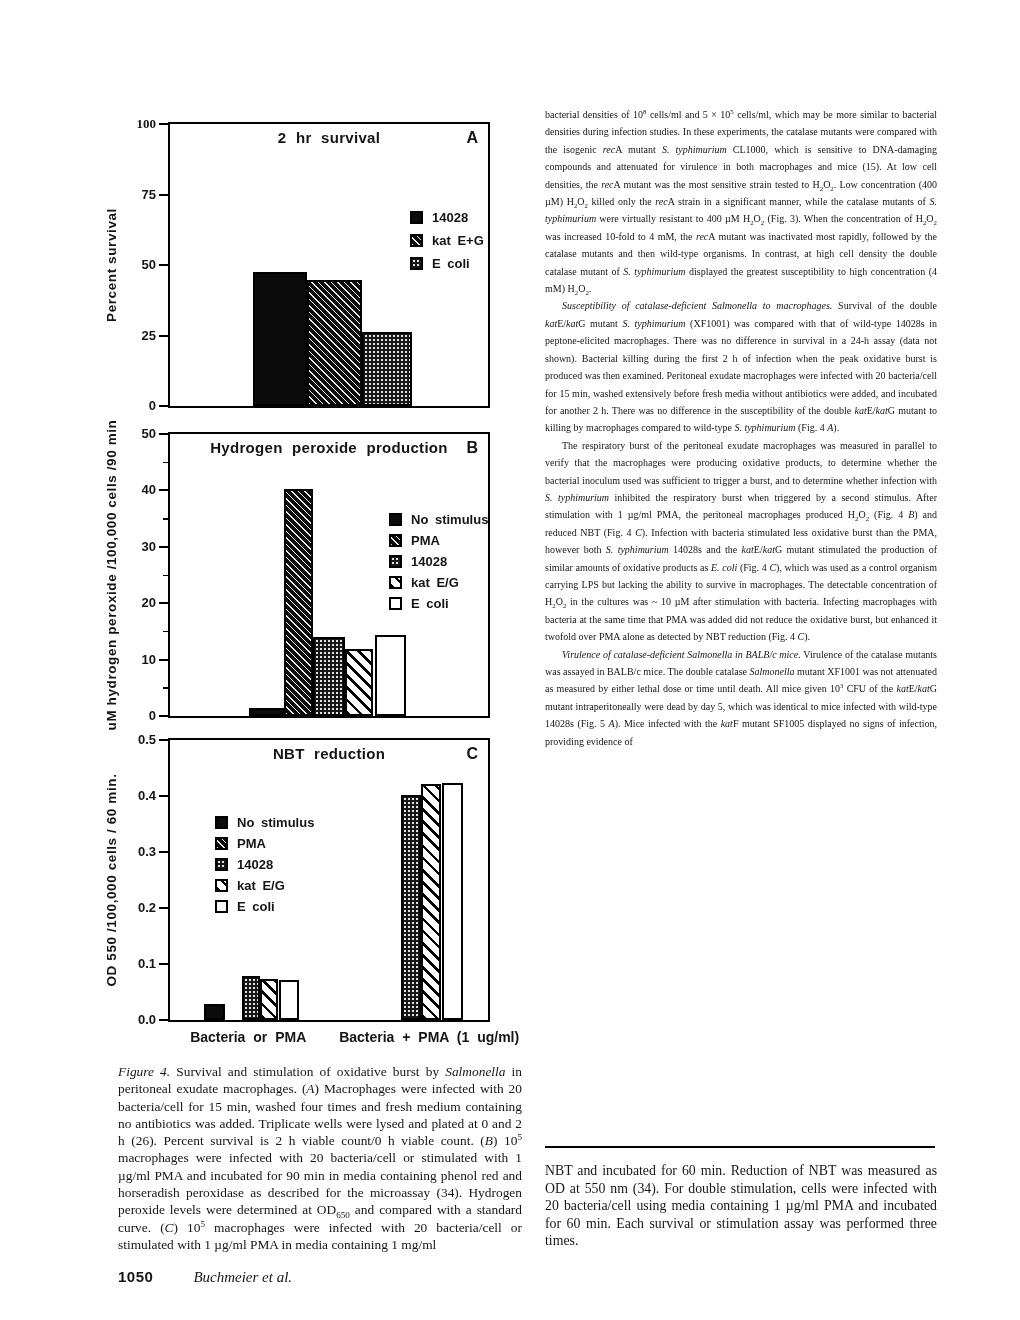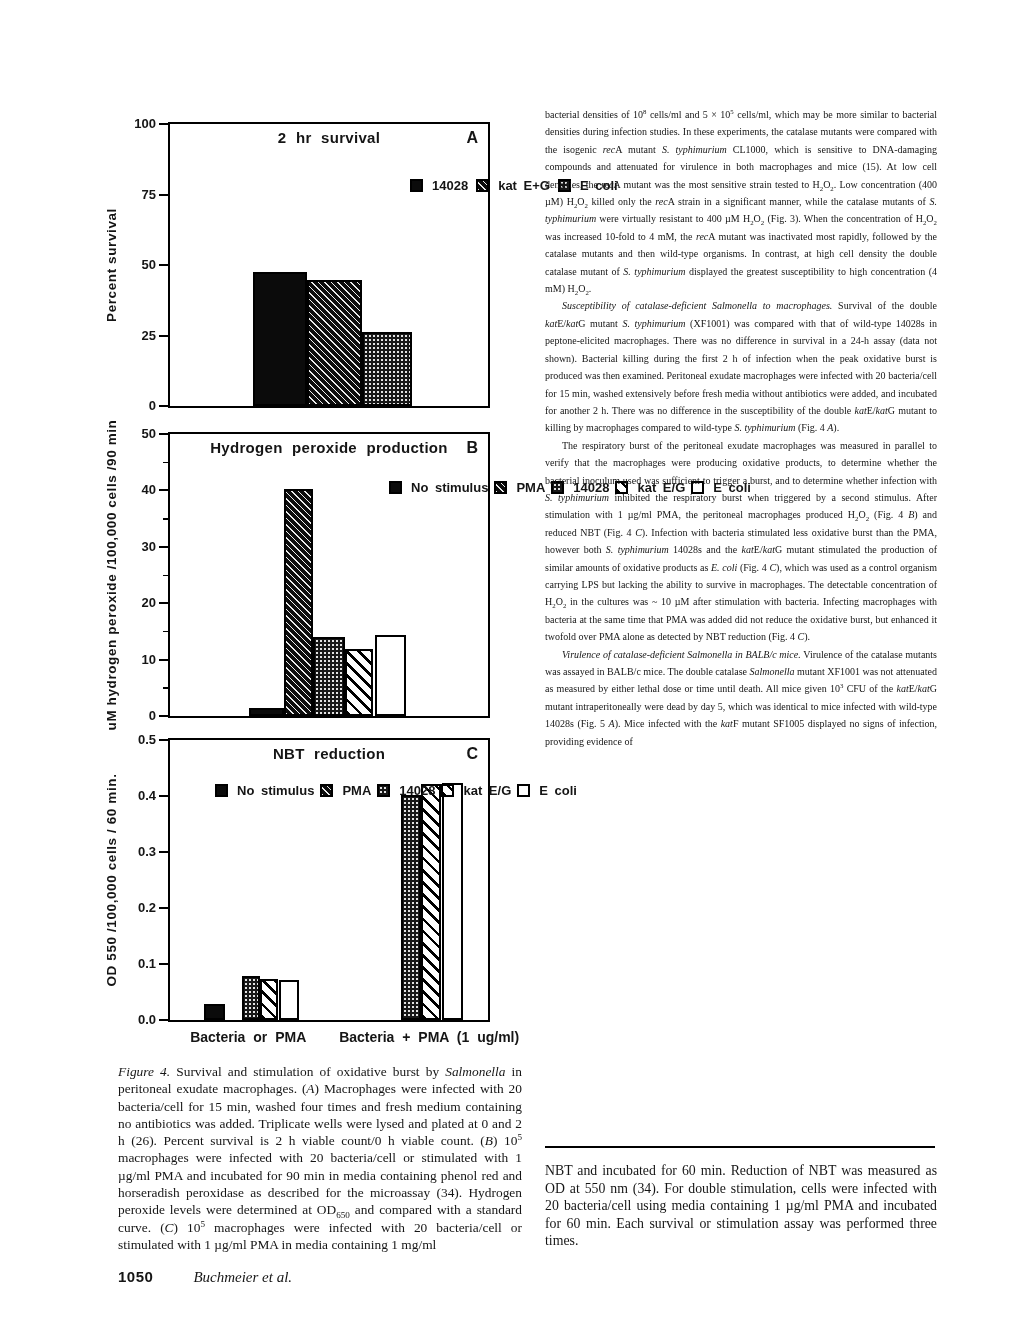--- a/index.html
+++ b/index.html
@@ -23,21 +23,21 @@
   .bar{position:absolute;bottom:0;border:2px solid #000;}
   .pat-solid{background:#0b0b0b;}
   .pat-hatch-fine{background-color:#0d0d0d;
     background-image:repeating-linear-gradient(45deg,rgba(255,255,255,.92) 0 1.2px,rgba(0,0,0,0) 1.2px 4.6px);}
   .pat-stipple{background-color:#181818;
     background-image:radial-gradient(circle,rgba(255,255,255,.88) 1.05px,rgba(0,0,0,0) 1.35px);
     background-size:4px 4px;}
   .pat-hatch-wide{background-color:#fff;
     background-image:repeating-linear-gradient(45deg,#000 0 2.6px,rgba(0,0,0,0) 2.6px 8.6px);}
   .pat-open{background:#fff;}
-  .legend{position:absolute;display:flex;flex-direction:row;}
+  .legend{position:absolute;display:flex;flex-direction:column;margin-top:32px;}
   .legend-item{display:flex;align-items:center;}
   .swatch{width:13px;height:13px;border:2px solid #000;flex:none;}
   .legend-label{margin-left:9px;font:bold 13px "Liberation Sans",sans-serif;white-space:nowrap;word-spacing:3px;}
   .xlab{position:absolute;top:calc(100% + 9px);transform:translateX(-50%);
     font:bold 14px "Liberation Sans",sans-serif;white-space:nowrap;word-spacing:4px;}
 
   
   .caption{position:absolute;left:118px;top:1063px;width:404px;
     font-size:13.4px;line-height:17.3px;text-align:justify;}
   .right-col{position:absolute;left:545px;top:106px;width:392px;
@@ -62,21 +62,21 @@
     <div class="plot">
         <div class="ytick" style="bottom: calc(0% - 1px);"></div>
         <div class="yticklab" style="bottom: calc(0% - 8px);">0</div>
         <div class="ytick" style="bottom: calc(25% - 1px);"></div>
         <div class="yticklab" style="bottom: calc(25% - 8px);">25</div>
         <div class="ytick" style="bottom: calc(50% - 1px);"></div>
         <div class="yticklab" style="bottom: calc(50% - 8px);">50</div>
         <div class="ytick" style="bottom: calc(75% - 1px);"></div>
         <div class="yticklab" style="bottom: calc(75% - 8px);">75</div>
         <div class="ytick" style="bottom: calc(100% - 1px);"></div>
-        <div class="yticklab" style="bottom: calc(100% - 8px);">100</div>
+        <div class="yticklab" style="bottom: calc(100% - 8px); font-family: Liberation Serif, serif;">100</div>
         <div class="bar pat-solid" style="left: 26.1%; width: 17.1%; height: 47.5%;"></div>
         <div class="bar pat-hatch-fine" style="left: 43.2%; width: 17.1%; height: 44.8%;"></div>
         <div class="bar pat-stipple" style="left: 60.3%; width: 15.8%; height: 26.3%;"></div>
         <div class="legend" style="left: 240px; top: 54px; gap: 8px;">
           <div class="legend-item">
             <span class="swatch pat-solid"></span>
             <span class="legend-label">14028</span>
           </div>
           <div class="legend-item">
             <span class="swatch pat-hatch-fine"></span>

